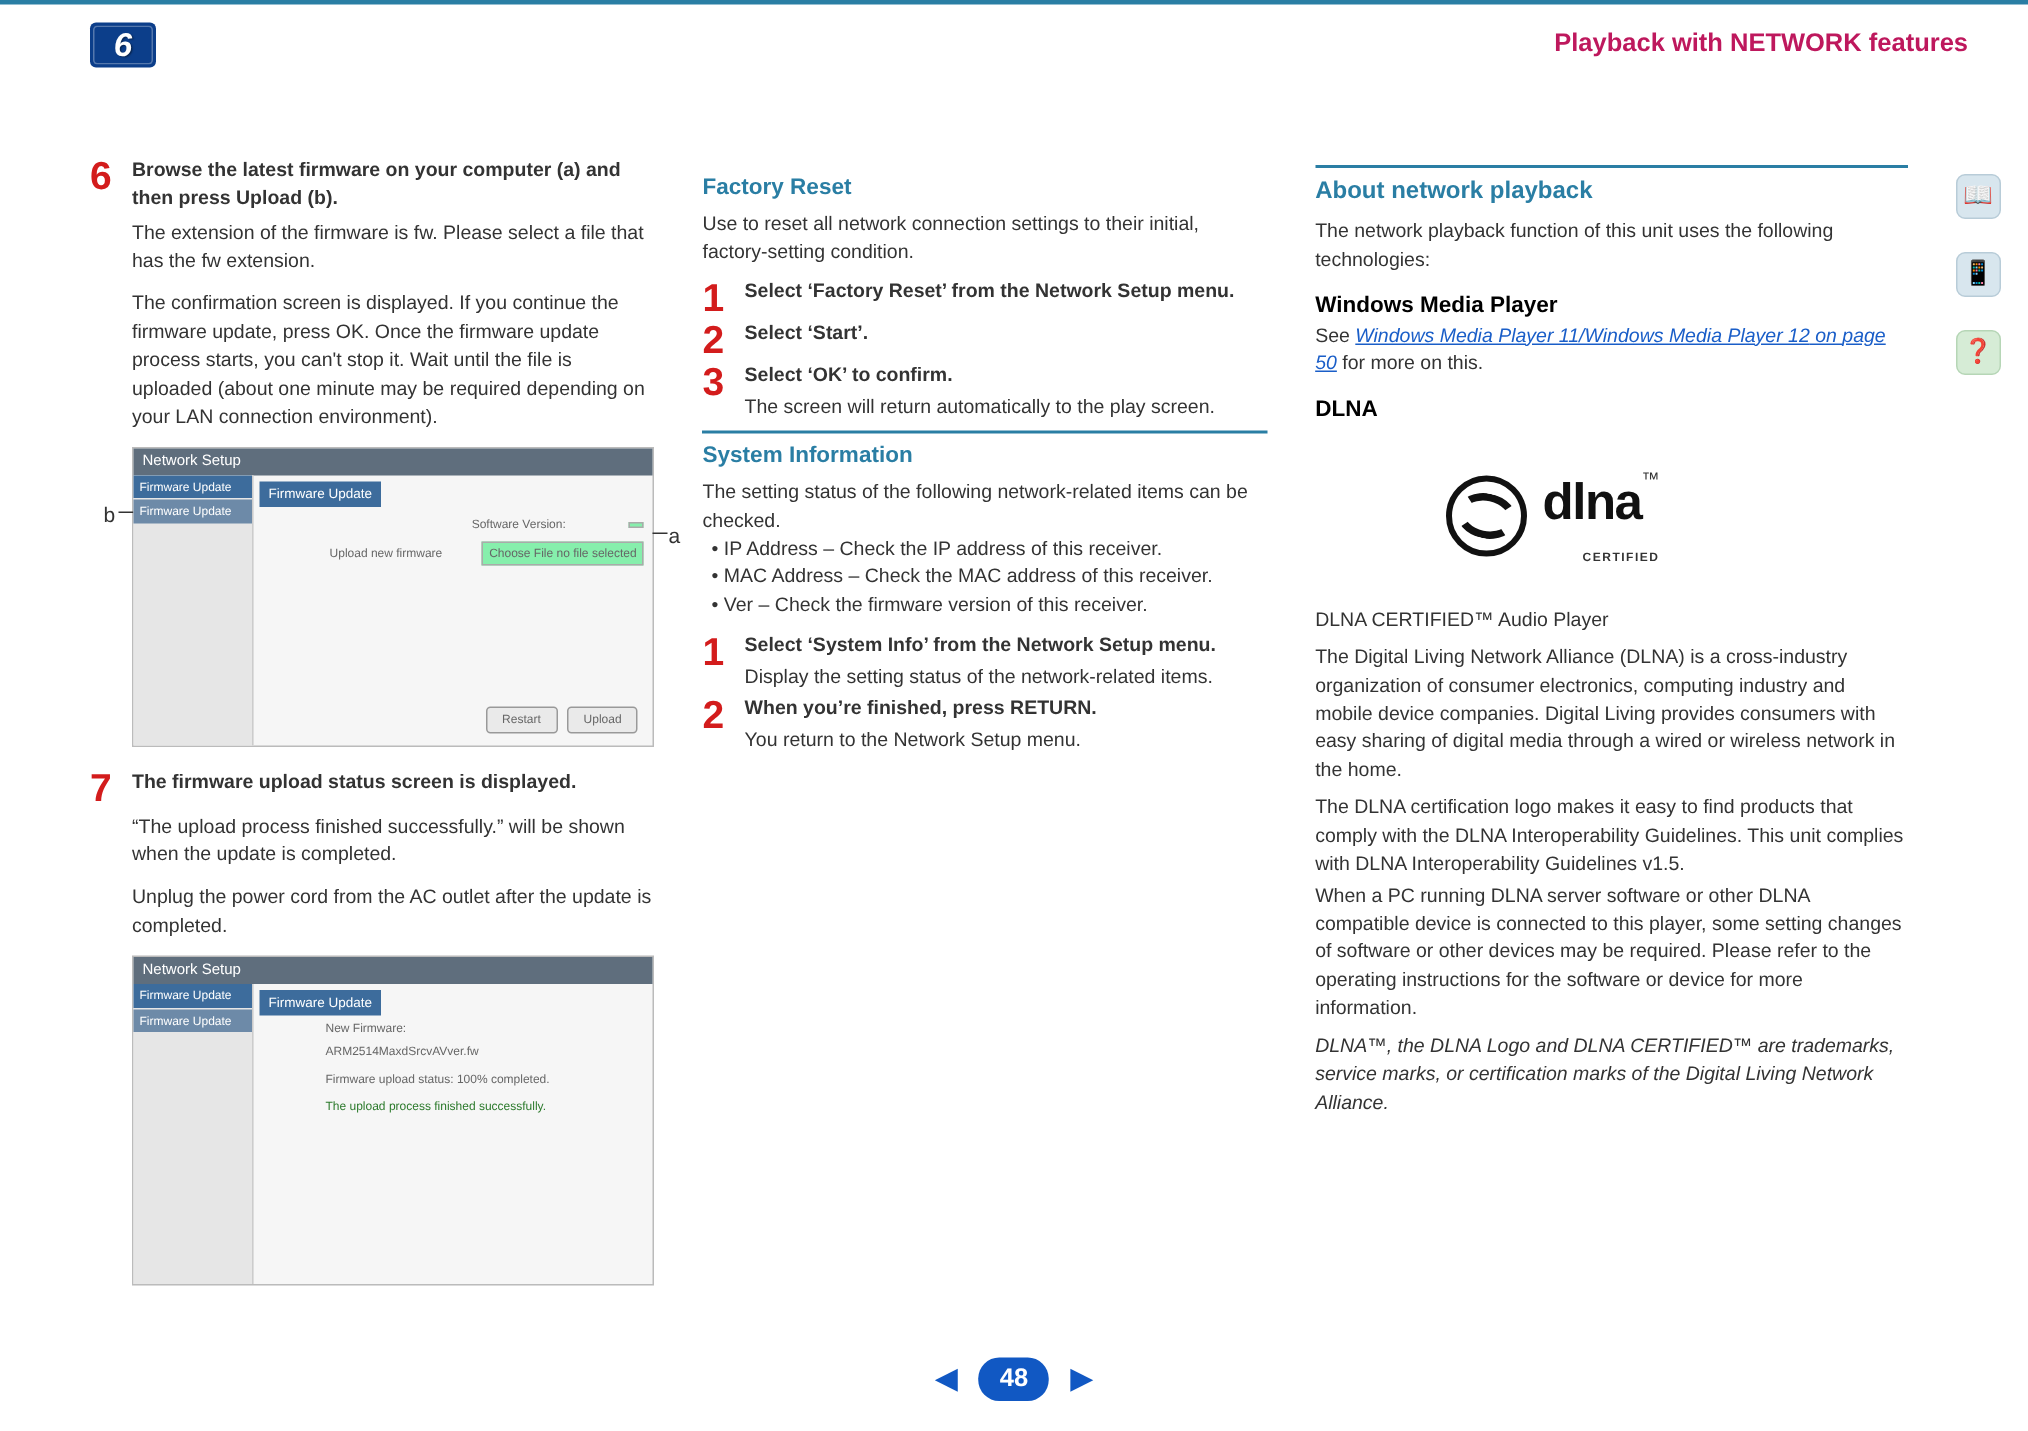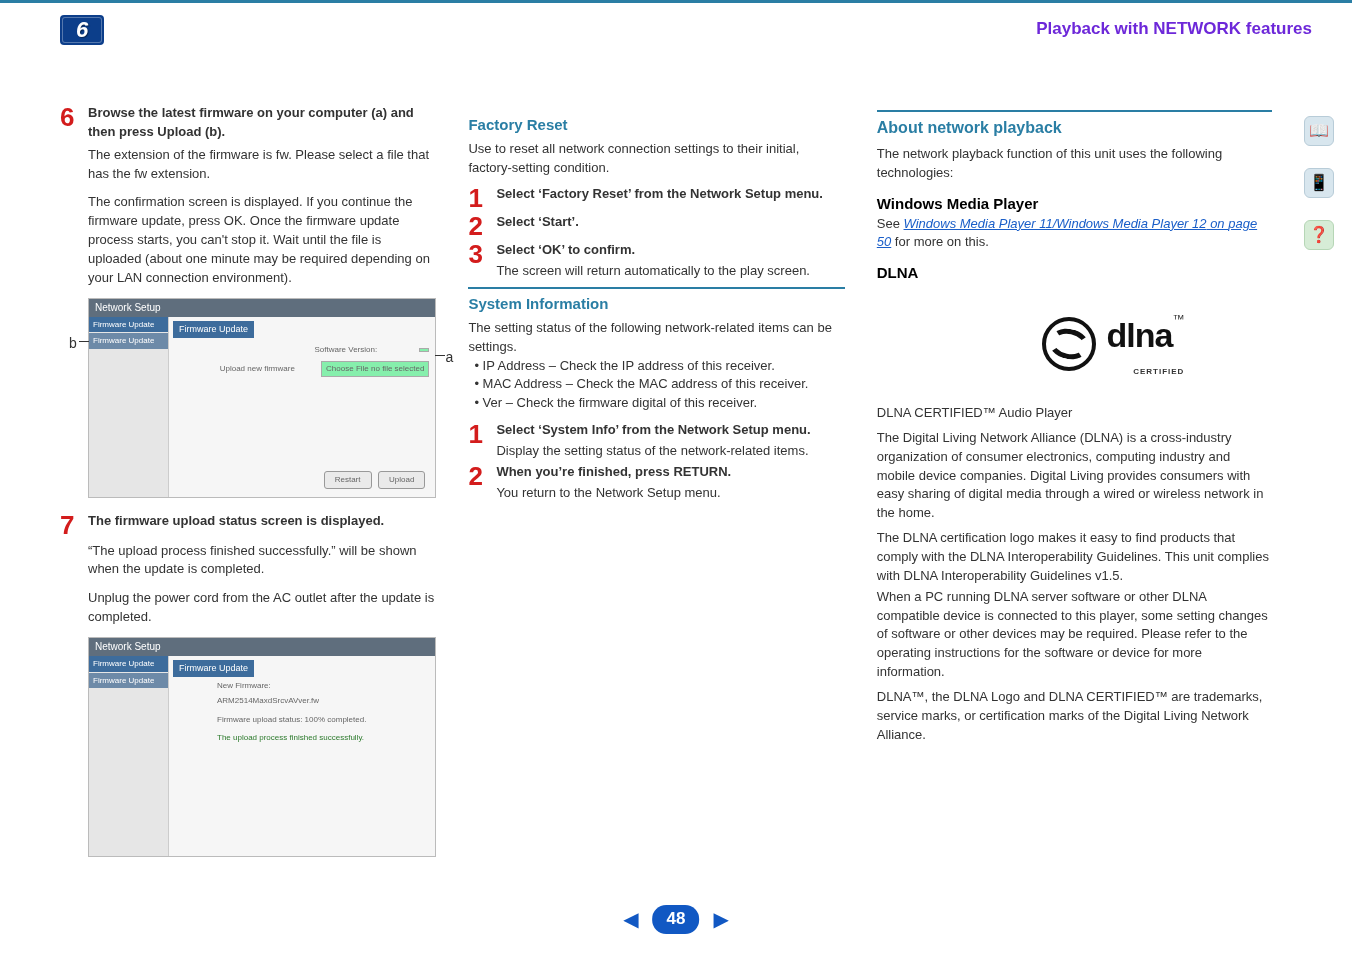--- a/index.html
+++ b/index.html
@@ -37,21 +37,21 @@
     position: relative;
     text-shadow: 1px 1px 1px rgba(0,0,0,0.4);
   }
   .chapter-badge::after {
     content:"";
     position:absolute; inset:2px;
     border-radius:3px;
     box-shadow: inset 0 0 0 1px rgba(255,255,255,0.3);
   }
   .section-title {
-    color: #6d28d9;
+    color: #be185d;
     font-weight: bold;
     font-size: 17px;
   }
   .columns {
     display: flex;
     gap: 32px;
     padding: 48px 40px 0 60px;
   }
   .col { flex: 1 1 0; }
   .col-right { flex: 1.05 1 0; }
@@ -92,21 +92,21 @@
   .ss-input { display:inline-block; border:1px solid #aaa; background:#86efac; padding:1px 4px; font-size:8px;}
   .ss-btns { position:absolute; right:10px; bottom:8px;}
   .ss-btn { display:inline-block; border:1px solid #999; background:#eaeaea; border-radius:3px; padding:2px 10px; font-size:8px; margin-left:4px;}
   .label-b { position:absolute; left:-20px; top:34px; font-size:14px; color:#333;}
   .label-a { position:absolute; right:-18px; top:48px; font-size:14px; color:#333;}
   .conn-line-b { position:absolute; left:-10px; top:42px; width:10px; height:1px; background:#333;}
   .conn-line-a { position:absolute; right:-10px; top:56px; width:10px; height:1px; background:#333;}
   .bullet { margin-left: 6px; }
   .bullet::before { content:"\2022  "; }
   .link { color:#1a5ec8; text-decoration: underline; font-style: italic;}
-  .italic { }
+  .italic { font-style: italic; }
   .right-icons {
     position: absolute;
     right: 18px;
     top: 116px;
     display: flex;
     flex-direction: column;
     gap: 22px;
   }
   .ricon {
     width: 30px;
@@ -120,21 +120,21 @@
     color:#3a5a70;
     border:1px solid #b8ccd8;
   }
   .ricon.green { background:#d6ecd6; border-color:#b6d6b6; color:#3c7a3c;}
   .dlna-logo {
     margin: 20px auto 20px;
     width: 220px;
     height: 80px;
     display:flex;
     align-items:center;
-    justify-content:flex-end;
+    justify-content:flex-start;
     gap:10px;
   }
   .dlna-mark {
     width:54px; height:54px; border-radius:50%;
     border:4px solid #111;
     position:relative;
     display:flex; align-items:center; justify-content:center;
   }
   .dlna-mark::before {
     content:""; position:absolute; width:30px; height:20px;
@@ -260,24 +260,24 @@
     </div>
     <div class="step compact">
       <div class="step-num">3</div>
       <div>
         <div class="step-head">Select ‘OK’ to confirm.</div>
         <div class="step-body-inline">The screen will return automatically to the play screen.</div>
       </div>
     </div>
 
     <div class="sub-heading">System Information</div>
-    <div>The setting status of the following network-related items can be settings.</div>
+    <div>The setting status of the following network-related items can be checked.</div>
     <div class="bullet">IP Address – Check the IP address of this receiver.</div>
     <div class="bullet">MAC Address – Check the MAC address of this receiver.</div>
-    <div class="bullet">Ver – Check the firmware digital of this receiver.</div>
+    <div class="bullet">Ver – Check the firmware version of this receiver.</div>
 
     <div class="step compact" style="margin-top:8px">
       <div class="step-num">1</div>
       <div>
         <div class="step-head">Select ‘System Info’ from the Network Setup menu.</div>
         <div class="step-body-inline">Display the setting status of the network-related items.</div>
       </div>
     </div>
     <div class="step compact">
       <div class="step-num">2</div>

